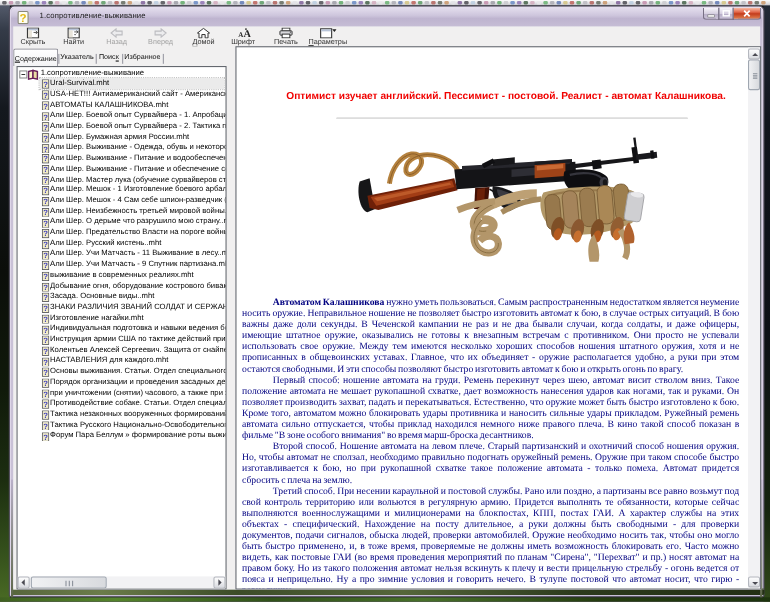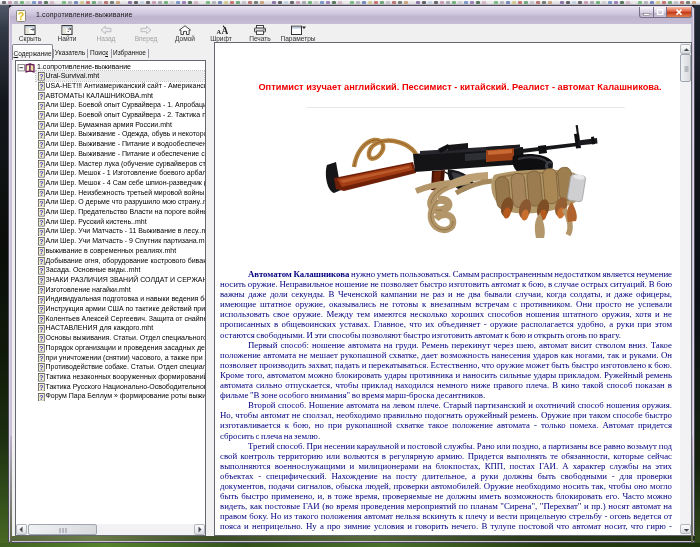--- a/index.html
+++ b/index.html
@@ -581,21 +581,21 @@
                 <line x1="31" y1="3" x2="31" y2="8"></line>
                 <line x1="34" y1="3" x2="34" y2="8"></line>
                 <line x1="37" y1="3" x2="37" y2="8"></line>
               </g>
             </svg>
           </div>
 </div>
     </div>
     <div id="content">
       <div id="doc">
-        <div id="heading">Оптимист изучает английский. Пессимист - китайский. Реалист - автомат Калашникова.</div>
+        <div id="heading">Оптимист изучает английский. Пессимист - постовой. Реалист - автомат Калашникова.</div>
         <div id="hrline"></div>
         <div id="photo">
             <svg width="285" height="124" viewBox="0 0 285 124">
 <g transform="translate(0,3)">
 
 <path d="M34 46 C36 32 44 21 54 19 C62 18 66 25 61 32 C56 39 48 40 49 32 C50 24 60 18 74 20 C90 23 98 32 97 40" fill="none" stroke="#b5823f" stroke-width="4.5"></path>
 <path d="M34 46 C36 32 44 21 54 19 C62 18 66 25 61 32 C56 39 48 40 49 32 C50 24 60 18 74 20 C90 23 98 32 97 40" fill="none" stroke="#875a24" stroke-width="0.8"></path>
 <path d="M97 40 C104 43 112 43 120 41" fill="none" stroke="#b5823f" stroke-width="3.5"></path>
 
 <path d="M7 44 L16 41 L21 69 L14 72 C7 70 4 53 7 44 Z" fill="#161618"></path>

